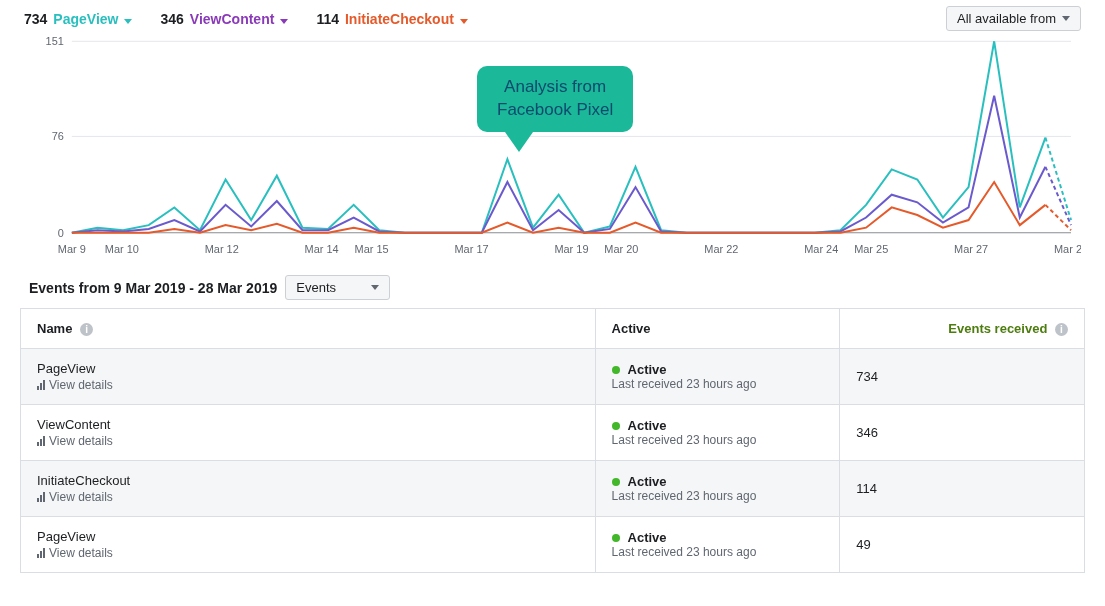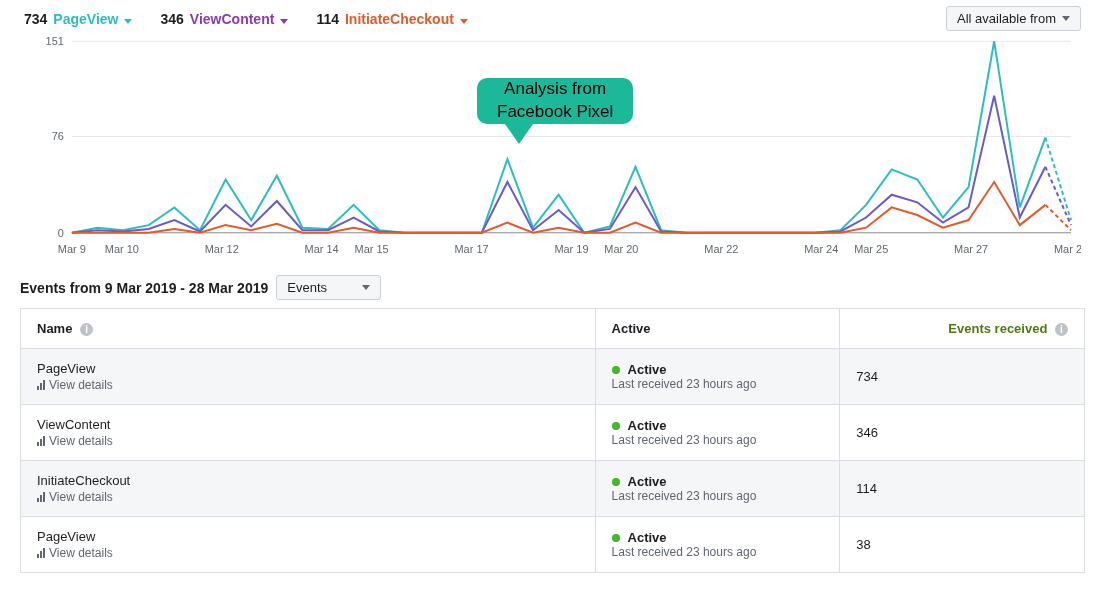--- a/index.html
+++ b/index.html
@@ -20,23 +20,23 @@
   .y-label { font-size: 11px; fill: #606770; }
   .x-label { font-size: 11px; fill: #606770; text-anchor: middle; }
   .grid-line { stroke: #e4e6eb; stroke-width: 1; }
   .base-line { stroke: #8a8d91; stroke-width: 1; }
   .series { fill: none; stroke-width: 2; }
   .s-pv { stroke: #2abfbf; }
   .s-vc { stroke: #6a5acd; }
   .s-ic { stroke: #e55a2b; }
   .s-dash { stroke-dasharray: 4 3; }
   .callout { position: absolute; top: 35px; left: 477px; }
-  .callout-box { background: #1bb89a; color: #000000; padding: 0 20px; border-radius: 10px; font-size: 17px; text-align: center; line-height: 1.35; margin-top: 12px; }
+  .callout-box { background: #1bb89a; color: #0c4a6e; padding: 10px 20px; border-radius: 10px; font-size: 17px; text-align: center; line-height: 1.35; }
   .callout-tail { width: 0; height: 0; border-left: 14px solid transparent; border-right: 14px solid transparent; border-top: 20px solid #1bb89a; margin-left: 28px; }
-  .events-header { display: flex; align-items: center; padding: 14px 20px 8px 20px; }
+  .events-header { display: flex; align-items: center; padding: 14px 20px 8px 29px; }
   .events-title { font-weight: 700; font-size: 14px; margin-right: 8px; }
   .events-btn { border: 1px solid #ccd0d5; background: #f5f6f7; border-radius: 3px; padding: 4px 10px; font-size: 13px; display: flex; align-items: center; cursor: pointer; gap: 29px; }
   table.events { width: calc(100% - 40px); margin: 0 20px; border-collapse: collapse; border: 1px solid #dadde1; }
   table.events th, table.events td { border: 1px solid #dadde1; padding: 12px 16px; text-align: left; vertical-align: middle; }
   table.events th { background: #fff; font-weight: 700; color: #1c1e21; }
   table.events th.events-rec { text-align: right; }
   .link-blue { color: #4d7c0f; font-weight: 700; }
   .info-icon { display: inline-flex; width: 13px; height: 13px; border-radius: 50%; background: #bec3c9; color: #fff; font-size: 10px; align-items: center; justify-content: center; margin-left: 4px; font-weight: 700; }
   td.name-cell .main { color: #1c1e21; }
   td.name-cell .sub { color: #606770; font-size: 12px; margin-top: 2px; display: flex; align-items: center; cursor: pointer; }
@@ -218,16 +218,16 @@
             <span>View details</span>
           </div>
         </td>
         <td class="status-cell">
           <div class="line1">
             <span class="dot"></span>
             <span>Active</span>
           </div>
           <div class="line2">Last received 23 hours ago</div>
         </td>
-        <td class="num-cell">38</td>
+        <td class="num-cell">49</td>
       </tr>
     </tbody>
 </table>
 
 </body></html>

